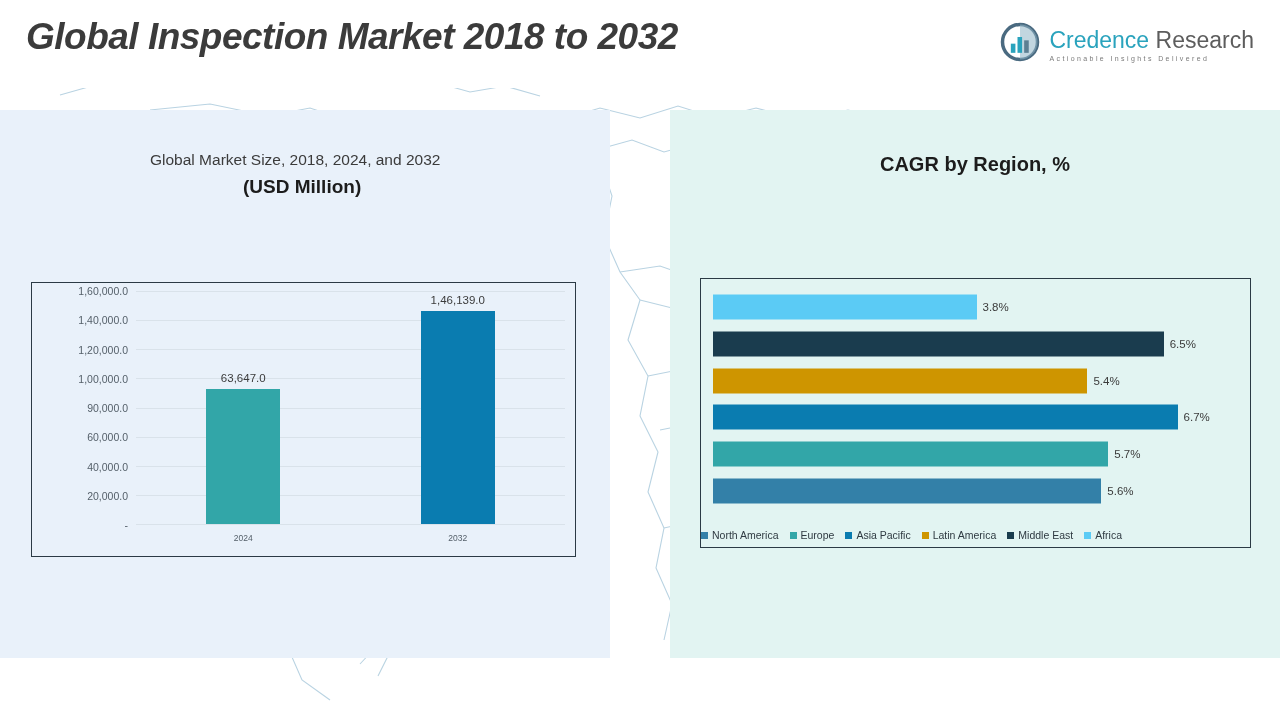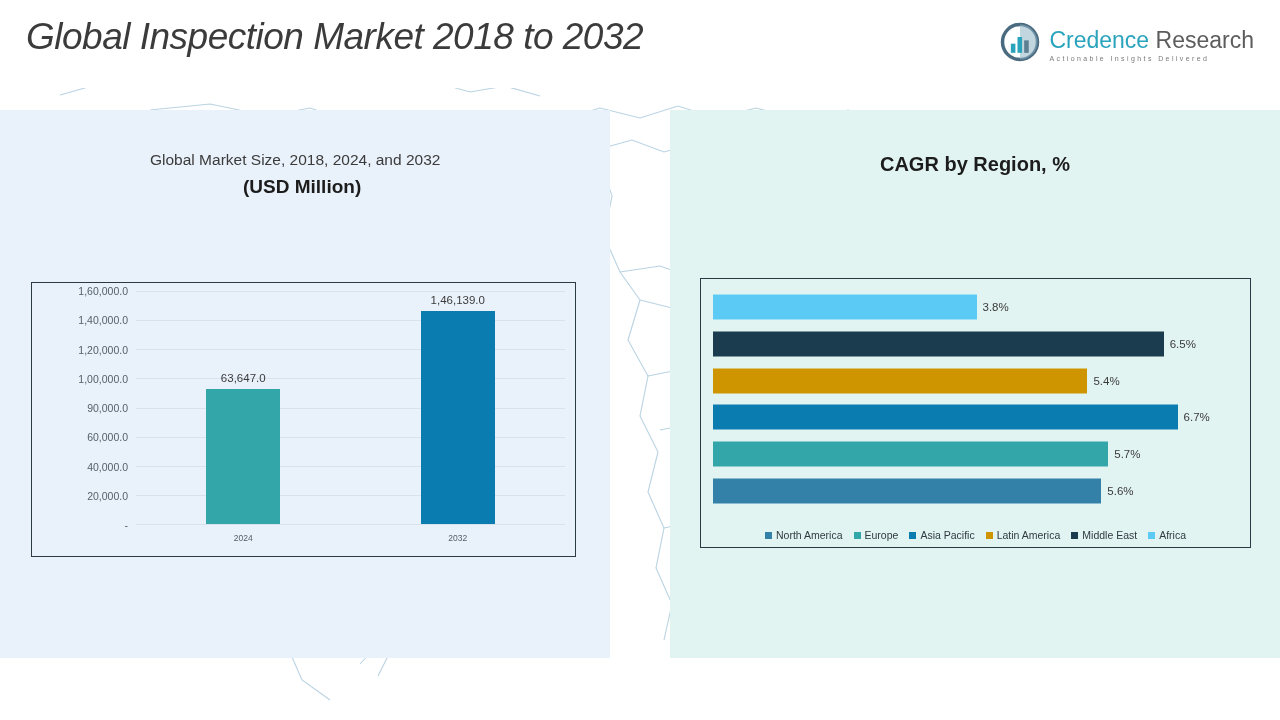--- a/index.html
+++ b/index.html
@@ -18,21 +18,21 @@
   }
   .map-layer svg { width: 100%; height: 100%; display: block; }
 
   
   .header {
     position: absolute; left: 0; top: 0; width: 1280px; height: 88px;
     background: #ffffff; z-index: 3;
   }
   .title {
     position: absolute; left: 26px; top: 16px;
-    font-size: 37px; font-weight: normal; font-style: italic;
+    font-size: 37px; font-weight: bold; font-style: italic;
     color: #3b3b3b; letter-spacing: -0.5px; white-space: nowrap;
   }
   .logo { position: absolute; right: 26px; top: 22px; display: flex; align-items: flex-end; }
   .logo-mark { width: 40px; height: 40px; margin-right: 9px; flex: 0 0 auto; }
   .logo-text { display: flex; flex-direction: column; justify-content: center; }
   .logo-name { font-size: 23px; color: #5d5d5d; line-height: 1.05; white-space: nowrap; }
   .logo-name .cred { color: #2aa3bd; }
   .logo-tag {
     font-size: 7px; color: #7a7a7a; letter-spacing: 2.4px;
     margin-top: 3px; white-space: nowrap;
@@ -98,21 +98,21 @@
   .bar-h {
     position: absolute; left: 0; top: 50%; transform: translateY(-50%);
     height: 25px;
   }
   .bar-h-label {
     position: absolute; top: 50%; transform: translateY(-50%);
     font-size: 11.5px; color: #3b3b3b; white-space: nowrap; padding-left: 6px;
   }
   .legend {
     position: absolute; left: 0; right: 0; bottom: 6px;
-    display: flex; justify-content: center; align-items: center;
+    display: flex; align-items: center;
     gap: 11px; font-size: 10.5px; color: #2f3a42;
   }
   .lg-item { display: flex; align-items: center; white-space: nowrap; }
   .lg-sw { width: 7px; height: 7px; margin-right: 4px; flex: 0 0 auto; }
 </style>
 </head>
 <body>
 
 <div id="root">
 

